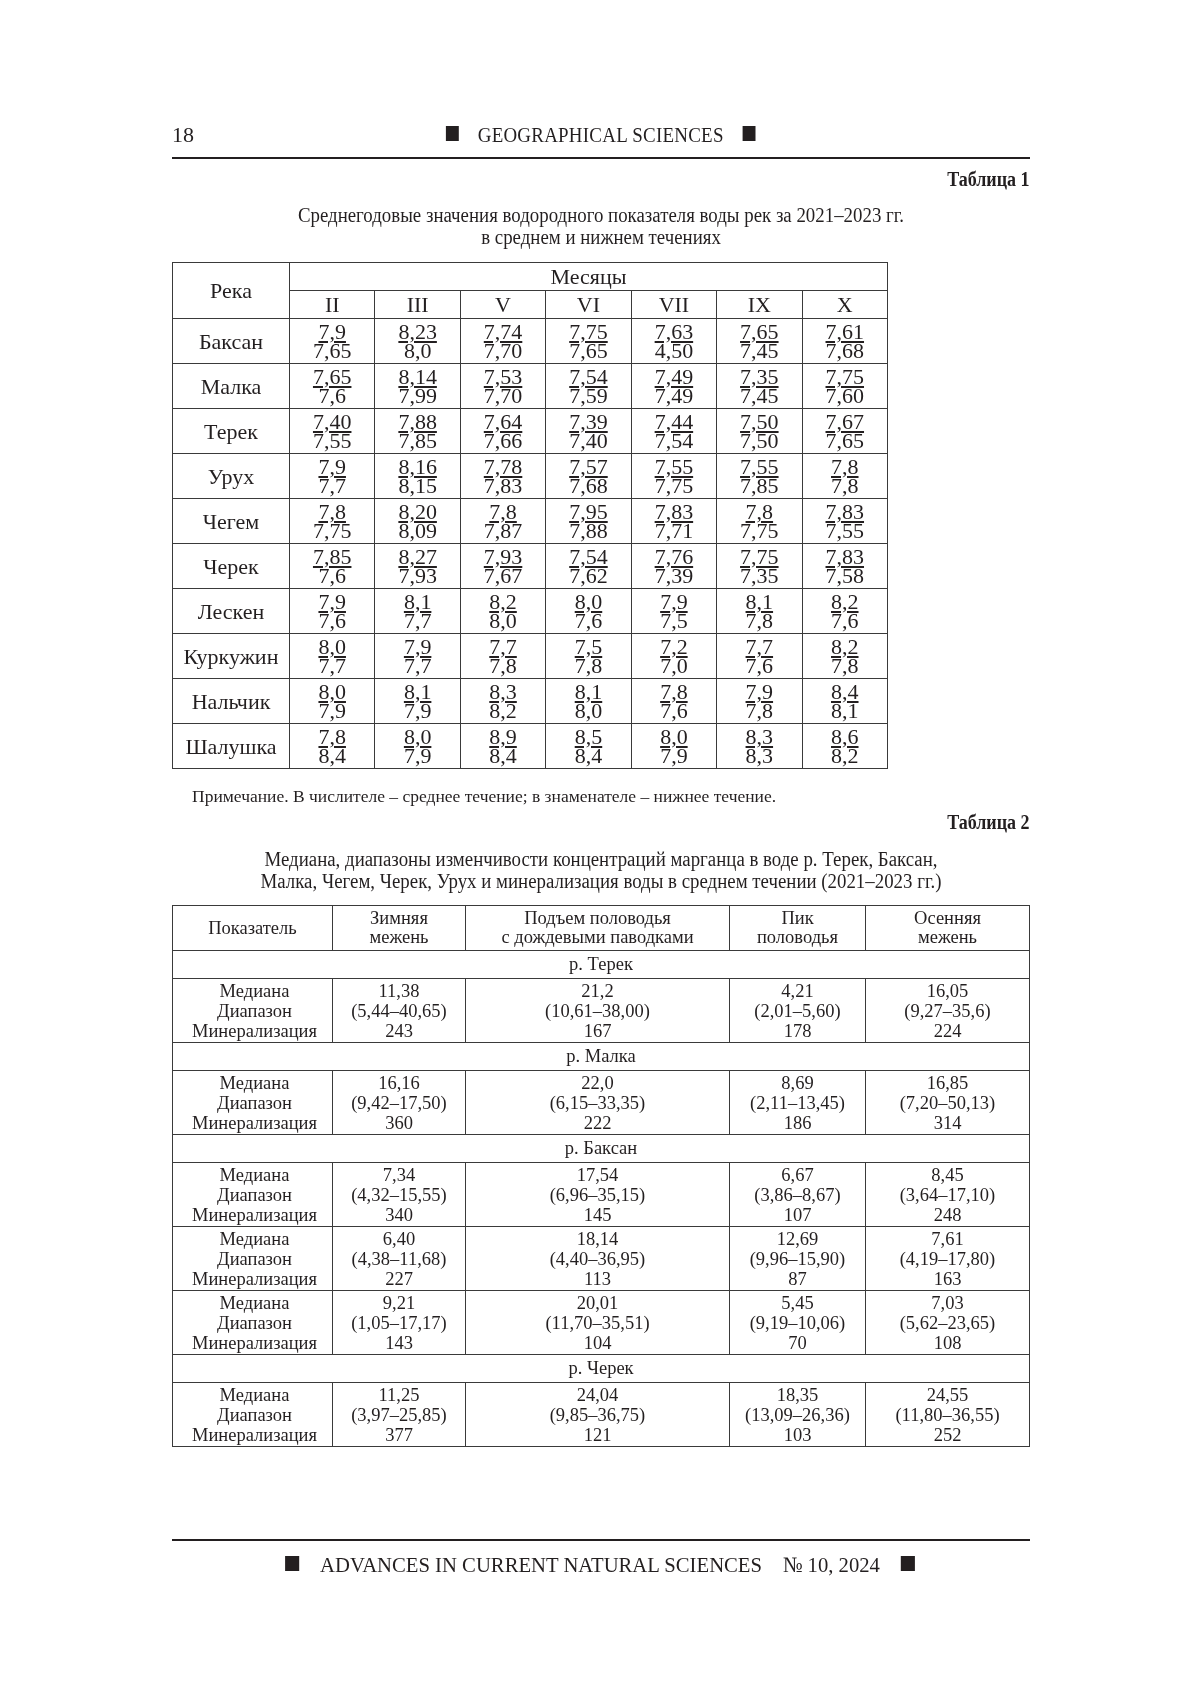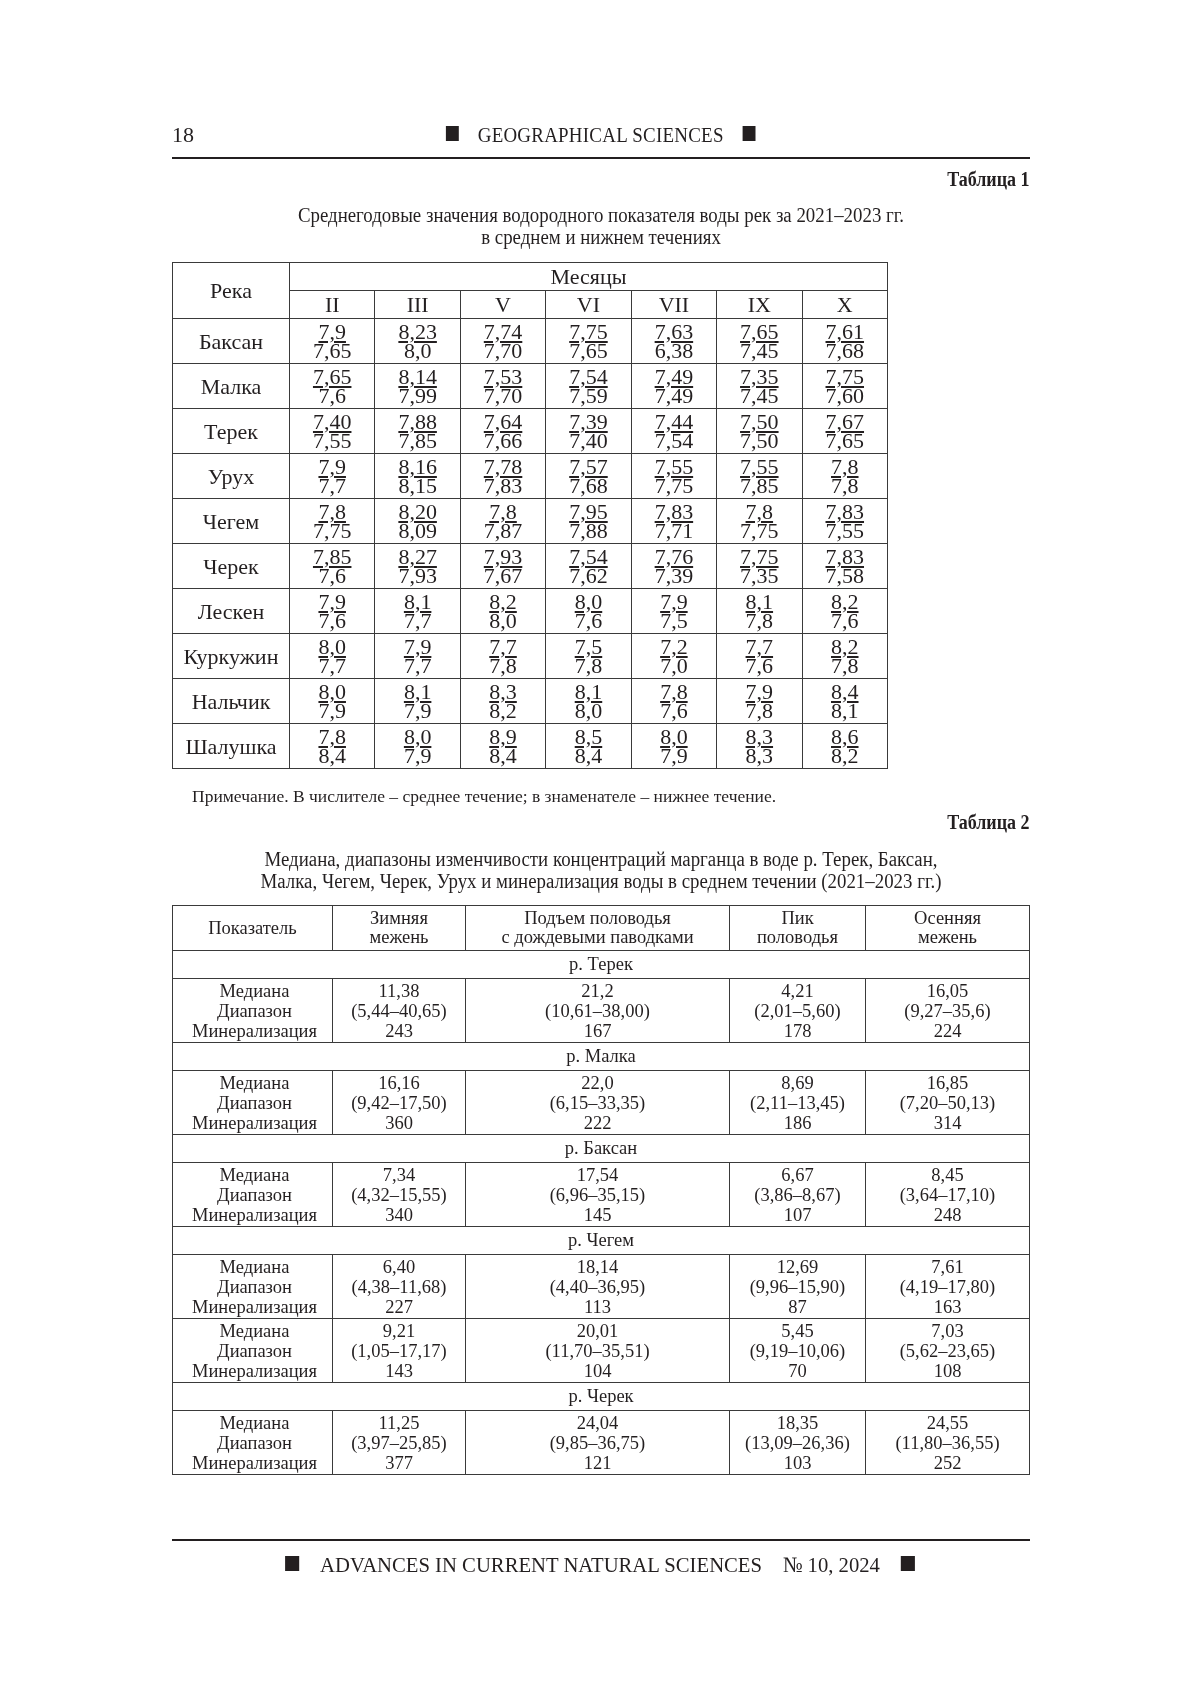--- a/index.html
+++ b/index.html
@@ -83,21 +83,21 @@
         <td>VII</td>
         <td>IX</td>
         <td>X</td>
       </tr>
       <tr class="row">
         <td>Баксан</td>
         <td><span class="frac"><span class="num">7,9</span><span class="den">7,65</span></span></td>
         <td><span class="frac"><span class="num">8,23</span><span class="den">8,0</span></span></td>
         <td><span class="frac"><span class="num">7,74</span><span class="den">7,70</span></span></td>
         <td><span class="frac"><span class="num">7,75</span><span class="den">7,65</span></span></td>
-        <td><span class="frac"><span class="num">7,63</span><span class="den">6,38</span></span></td>
+        <td><span class="frac"><span class="num">7,63</span><span class="den">4,50</span></span></td>
         <td><span class="frac"><span class="num">7,65</span><span class="den">7,45</span></span></td>
         <td><span class="frac"><span class="num">7,61</span><span class="den">7,68</span></span></td>
       </tr>
       <tr class="row">
         <td>Малка</td>
         <td><span class="frac"><span class="num">7,65</span><span class="den">7,6</span></span></td>
         <td><span class="frac"><span class="num">8,14</span><span class="den">7,99</span></span></td>
         <td><span class="frac"><span class="num">7,53</span><span class="den">7,70</span></span></td>
         <td><span class="frac"><span class="num">7,54</span><span class="den">7,59</span></span></td>
         <td><span class="frac"><span class="num">7,49</span><span class="den">7,49</span></span></td>
@@ -308,23 +308,20 @@
           <span class="line">6,67</span>
           <span class="line">(3,86–8,67)</span>
           <span class="line">107</span>
         </td>
         <td>
           <span class="line">8,45</span>
           <span class="line">(3,64–17,10)</span>
           <span class="line">248</span>
         </td>
       </tr>
-      <tr class="sec">
-        <td colspan="5">р. Чегем</td>
-      </tr>
       <tr class="data">
         <td class="lbl">
           <span class="line">Медиана</span>
           <span class="line">Диапазон</span>
           <span class="line">Минерализация</span>
         </td>
         <td>
           <span class="line">6,40</span>
           <span class="line">(4,38–11,68)</span>
           <span class="line">227</span>

